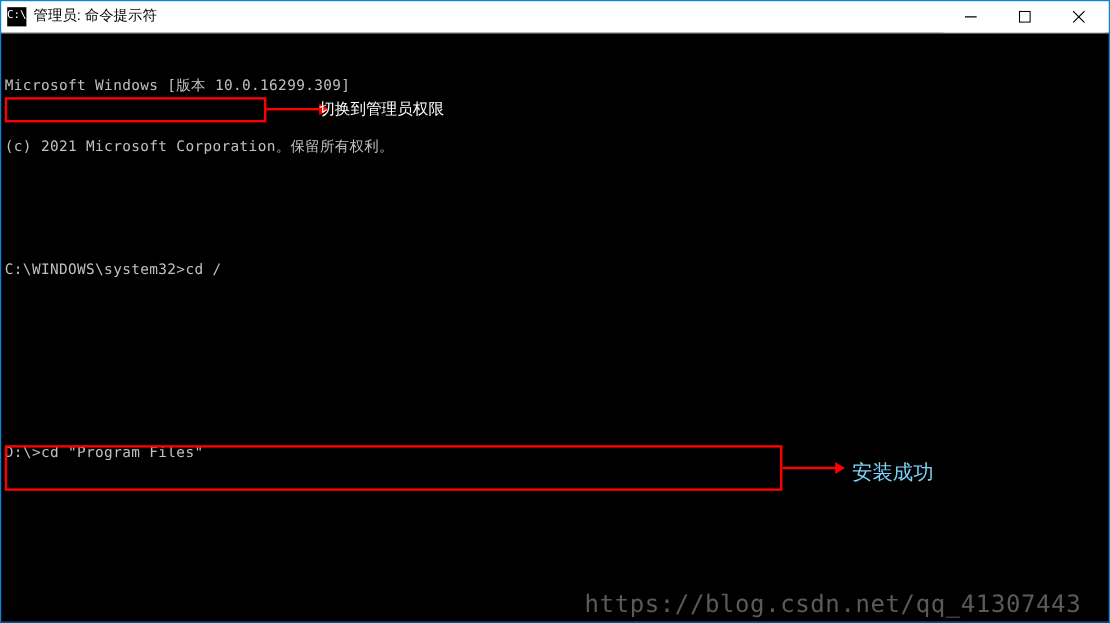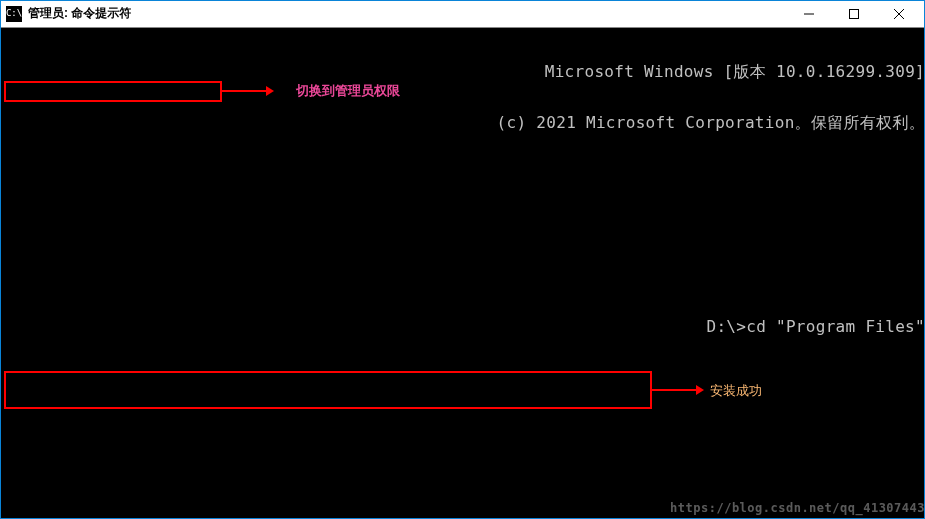--- a/index.html
+++ b/index.html
@@ -28,43 +28,42 @@
       background: #000;
       margin-right: 6px;
       display: inline-flex;
       align-items: center;
       justify-content: center;
       color: #fff;
       font-size: 9px;
       line-height: 1;
       font-family: monospace;
     }
-    .titlebar .title { flex: 0 0 auto; font-weight: bold; }
+    .titlebar .title { flex: 0 0 auto; }
     .titlebar .spacer { flex: 1; }
     .window-controls { display: flex; gap: 0; }
     .window-controls .ctrl {
       width: 45px; height: 27px;
       display: inline-flex; align-items: center; justify-content: center;
       font-size: 12px; background: #fff; cursor: pointer;
     }
     .window-controls .ctrl svg { width: 10px; height: 10px; }
 
     .terminal {
       width: 100%;
       height: calc(519px - 28px);
       background: #000;
       color: #c0c0c0;
       padding: 1px 0 0 4px;
       font-family: "NSimSun", "SimSun", "Consolas", monospace;
-      font-size: 16px;
+      font-size: 12px;
       line-height: 17px;
       white-space: pre;
       letter-spacing: 0.3px;
       position: relative;
-      text-align: right;
     }
     .line { white-space: pre; }
     .blank { height: 17px; }
 
     
     .box-a {
       position: absolute;
       left: 4px;
       top: 81px;
       width: 218px;
@@ -83,26 +82,25 @@
     .arrow-a::after {
       content: '';
       position: absolute;
       right: -2px; top: -4px;
       border-left: 8px solid #ff0000;
       border-top: 5px solid transparent;
       border-bottom: 5px solid transparent;
     }
     .label-a {
       position: absolute;
-      left: 296px;
+      left: 266px;
       top: 82px;
-      color: #ec4899;
+      color: #ffffff;
       font-family: "SimSun", "Microsoft YaHei", sans-serif;
       font-size: 13px;
-      font-weight: bold;
     }
 
     .box-b {
       position: absolute;
       left: 4px;
       top: 371px;
       width: 648px;
       height: 38px;
       border: 2px solid #ff0000;
       pointer-events: none;
@@ -120,34 +118,33 @@
       position: absolute;
       right: -2px; top: -4px;
       border-left: 8px solid #ff0000;
       border-top: 5px solid transparent;
       border-bottom: 5px solid transparent;
     }
     .label-b {
       position: absolute;
       left: 710px;
       top: 382px;
-      color: #fdba74;
+      color: #7dd3fc;
       font-family: Liberation Mono, monospace;
-      font-size: 13px;
+      font-size: 17px;
     }
 
     .watermark {
       position: absolute;
-      right: 0;
+      right: 24px;
       bottom: 4px;
       color: rgba(200,200,200,0.45);
       font-family: "Consolas", monospace;
-      font-size: 12px;
+      font-size: 20px;
       letter-spacing: 0.5px;
-      font-weight: bold;
     }
 
     .outer-border {
       position: absolute;
       inset: 0;
       border: 1px solid #0a84d8;
       pointer-events: none;
     }
   </style>
 </head>
@@ -174,20 +171,21 @@
           <line x1="10" y1="0" x2="0" y2="10" stroke="#000" stroke-width="1"></line>
         </svg>
     </div>
   </div>
 </div>
 
 <div class="terminal">
   <div class="line">Microsoft Windows [版本 10.0.16299.309]</div>
   <div class="line">(c) 2021 Microsoft Corporation。保留所有权利。</div>
   <div class="blank"></div>
+  <div class="line">C:\WINDOWS\system32&gt;cd /</div>
   <div class="blank"></div>
   <div class="blank"></div>
   <div class="line">D:\&gt;cd "Program Files"</div>
   <div class="blank"></div>
   
   
   
   
   
   

